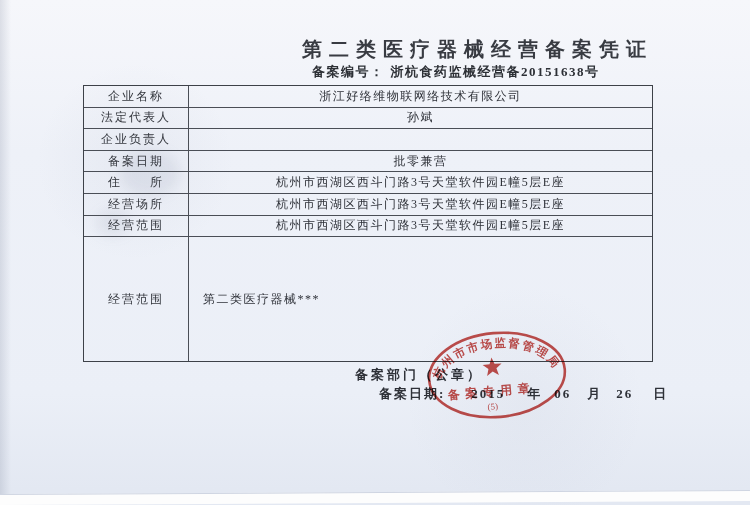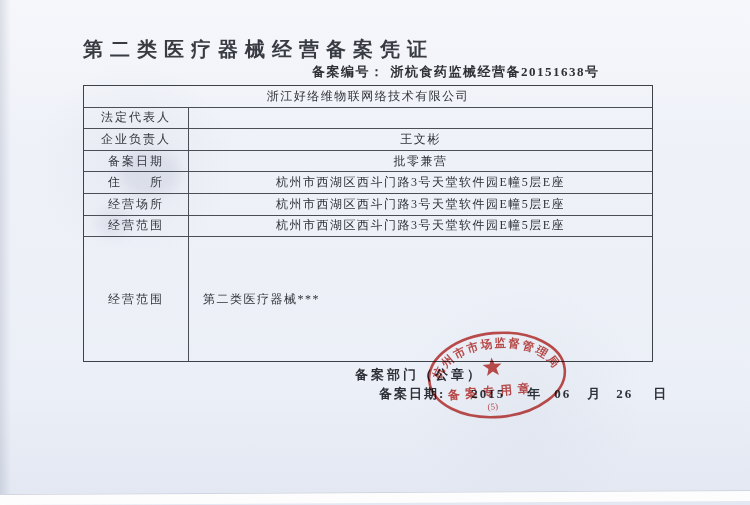--- a/index.html
+++ b/index.html
@@ -21,21 +21,21 @@
   .shadow-left{ position:absolute; left:0; top:0; width:11px; height:100%;
     background:linear-gradient(90deg, rgba(100,110,135,0.18), rgba(100,110,135,0)); }
   .paper-bottom-edge{ position:absolute; left:0; top:494px; width:100%; height:11px;
     background:#fdfdfd; border-top:1px solid #cfd5e2; transform:rotate(-0.3deg); transform-origin:left center; }
   .smudge{ position:absolute; border-radius:50%; filter:blur(6px); background:rgba(110,120,150,0.10); }
   .smudge.a{ left:120px; top:150px; width:60px; height:46px; }
   .smudge.b{ left:96px; top:210px; width:34px; height:26px; }
 
   .doc-title{
     position:absolute; left:83px; top:36px; width:570px;
-    text-align:left; font-size:20px; font-weight:600; letter-spacing:7px;
+    text-align:right; font-size:20px; font-weight:600; letter-spacing:7px;
     color:#383b42;
   }
   .doc-subtitle{
     position:absolute; left:312px; top:63px;
     font-size:13px; font-weight:bold; letter-spacing:1.5px; color:#2d3036;
     white-space:nowrap;
   }
   .doc-subtitle .num{ margin-left:6px; }
 
   .cert-table{
@@ -91,28 +91,29 @@
   <div class="smudge b"></div>
 
   <div class="doc-title">第二类医疗器械经营备案凭证</div>
 
   <div class="doc-subtitle">
     <span>备案编号：</span><span class="num">浙杭食药监械经营备20151638号</span>
   </div>
 
   <div class="cert-table">
     <div class="row">
+      <div class="row-label">企业名称</div>
       <div class="row-value">浙江好络维物联网络技术有限公司</div>
     </div>
     <div class="row">
       <div class="row-label">法定代表人</div>
+      <div class="row-value">孙斌</div>
     </div>
     <div class="row">
       <div class="row-label">企业负责人</div>
-      <div class="row-value">王文彬</div>
     </div>
     <div class="row">
       <div class="row-label">备案日期</div>
       <div class="row-value">批零兼营</div>
     </div>
     <div class="row">
       <div class="row-label">住　　所</div>
       <div class="row-value">杭州市西湖区西斗门路3号天堂软件园E幢5层E座</div>
     </div>
     <div class="row">

